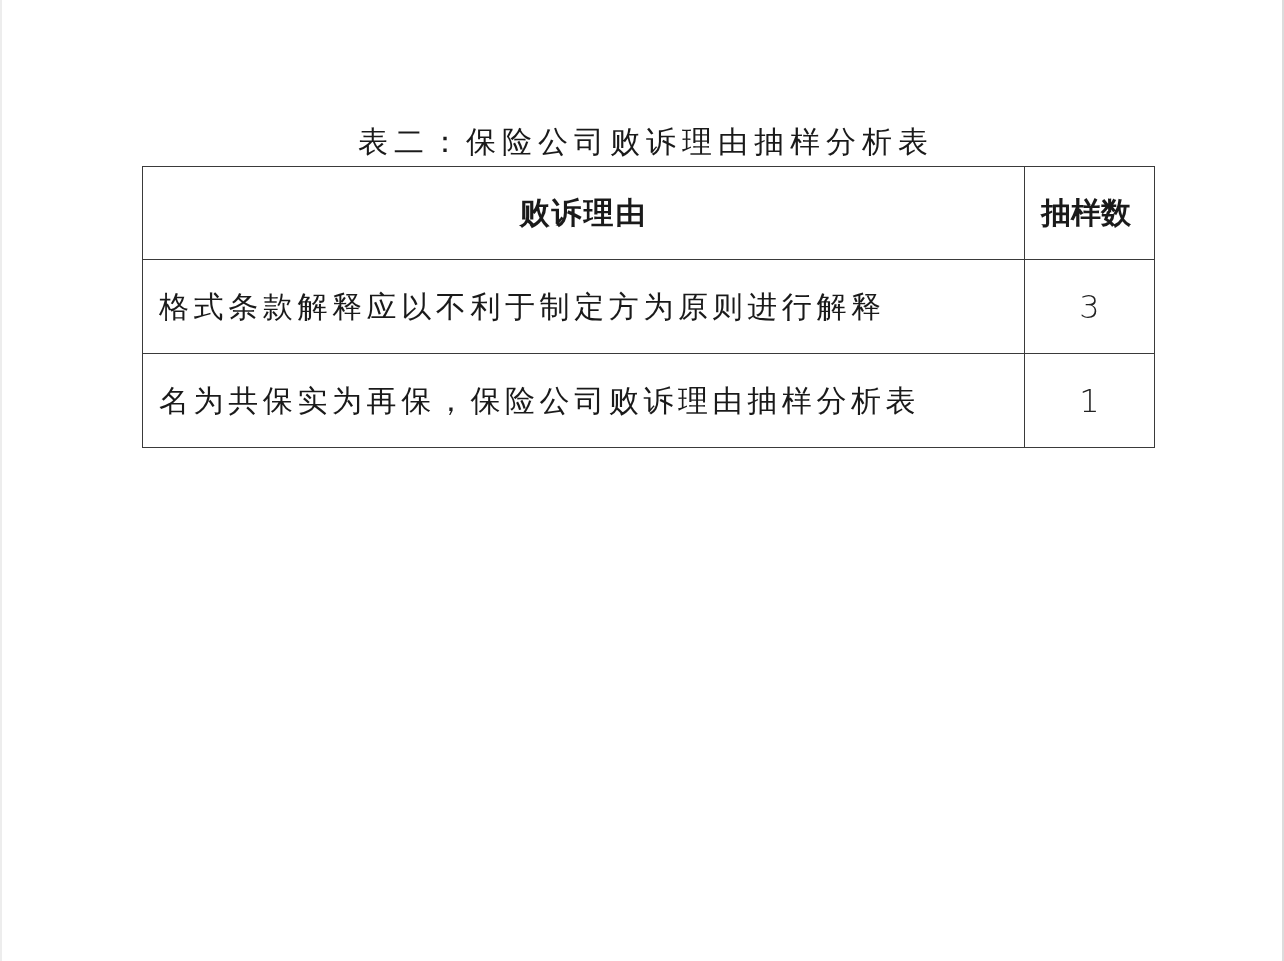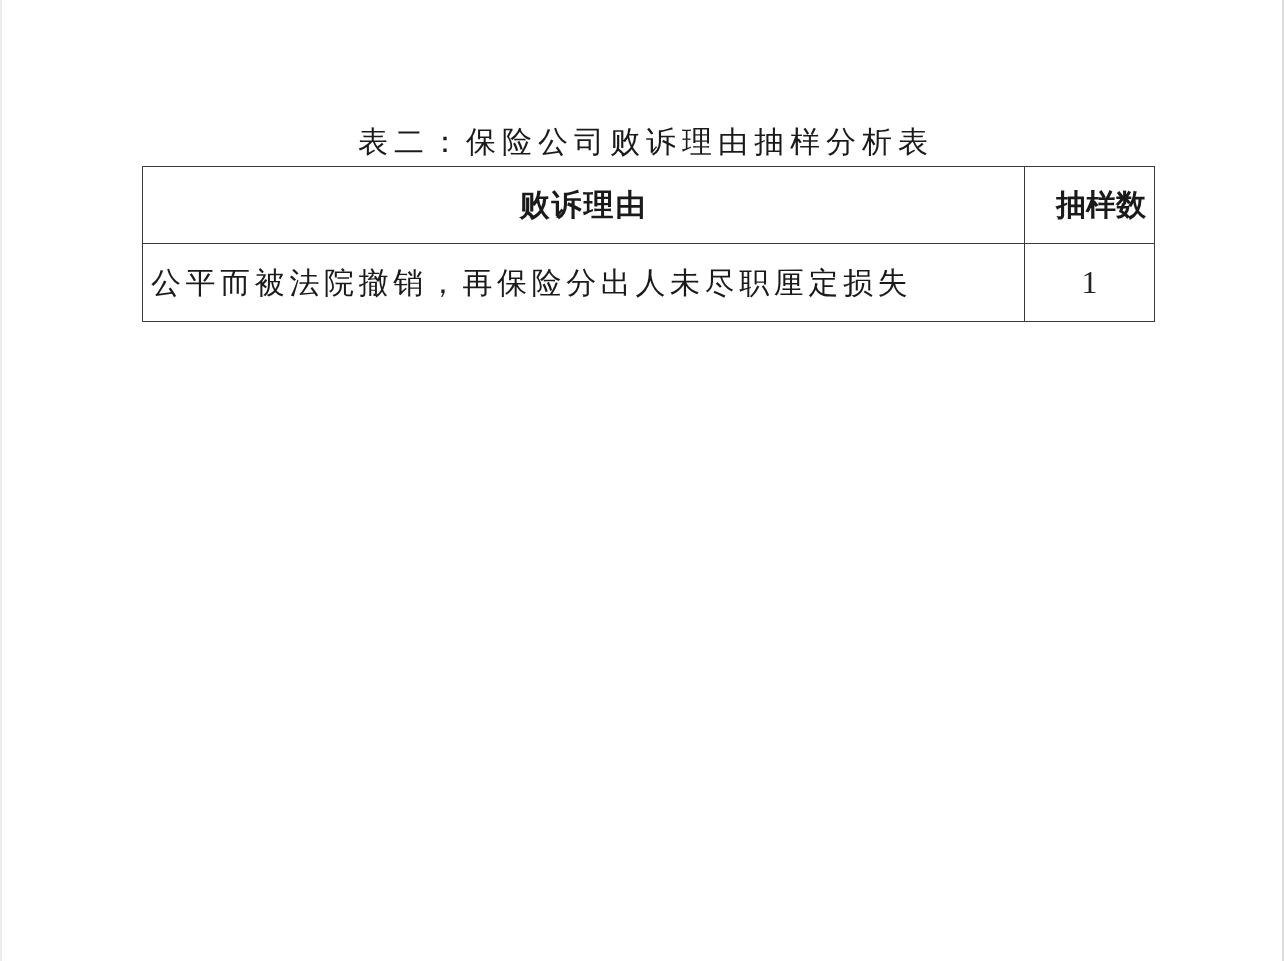--- a/index.html
+++ b/index.html
@@ -11,25 +11,25 @@
   .edge-right { position: absolute; right: 0; top: 0; width: 2px; height: 961px; background: #dcdcdc; }
   .caption {
     position: absolute; left: 0; width: 1284px; top: 122px; text-align: center;
     font-size: 30px; letter-spacing: 6px; line-height: 40px; padding-left: 4px;
   }
   table.t {
     position: absolute; left: 142px; top: 166px; width: 1012px;
     border-collapse: collapse; table-layout: fixed;
   }
   table.t td, table.t th {
-    border: 1.5px solid #3a3a3a; padding: 8px; vertical-align: middle; font-family: Liberation Serif, serif;
+    border: 1.5px solid #3a3a3a; padding: 16px; vertical-align: middle;
   }
   th { font-family: "DejaVu Sans", "Liberation Sans", sans-serif; font-weight: bold; font-size: 30px; height: 60px; }
   th.reason-h { text-align: center; letter-spacing: 2px; }
-  th.count-h { text-align: right; letter-spacing: 0; }
+  th.count-h { text-align: left; letter-spacing: 0; }
   td.reason {
     font-size: 30px; letter-spacing: 4.6px; line-height: 61px; padding-left: 13px; padding-right: 4px;
     white-space: nowrap;
   }
   td.count {
     text-align: center; font-family: "DejaVu Sans", "Liberation Sans", sans-serif;
     font-size: 32px; font-weight: 300; color: #222;
   }
   td.count.bottom { vertical-align: bottom; padding-bottom: 6px; }
   td.count.top { vertical-align: top; padding-top: 6px; }
@@ -48,17 +48,21 @@
       <col style="width:130px">
     </colgroup>
   <thead>
     <tr>
       <th class="reason-h">败诉理由</th>
       <th class="count-h">抽样数</th>
     </tr>
   </thead>
   <tbody>
     <tr>
-      <td class="reason"><span>公平而被法院撤销，再保险分出人未尽职厘定损失</span></td>
+      <td class="reason"><span>格式条款解释应以不利于制定方为原则进行解释</span></td>
+      <td class="count">3</td>
+    </tr>
+    <tr>
+      <td class="reason"><span>名为共保实为再保，保险公司败诉理由抽样分析表</span></td>
       <td class="count">1</td>
     </tr>
   </tbody>
 </table>
 
 </body></html>

